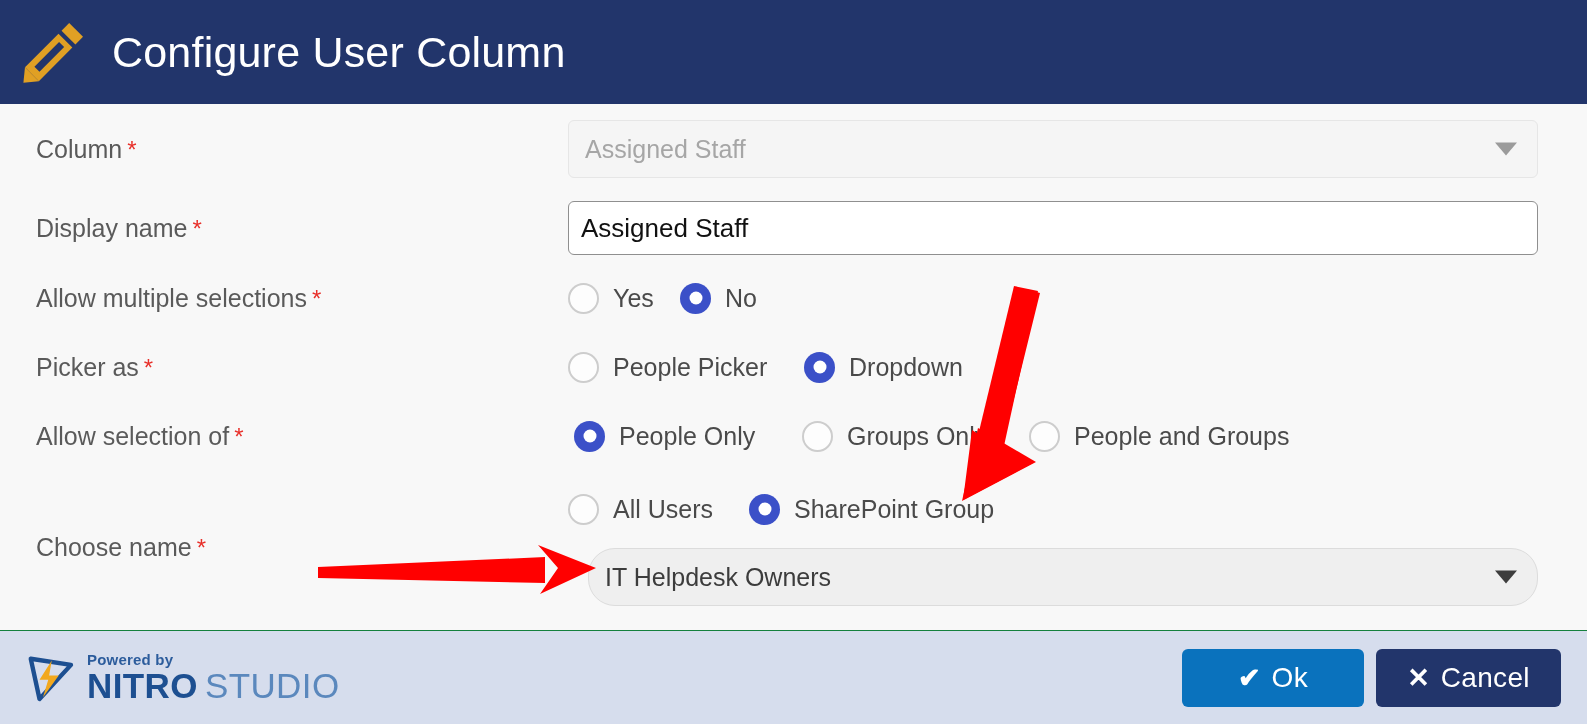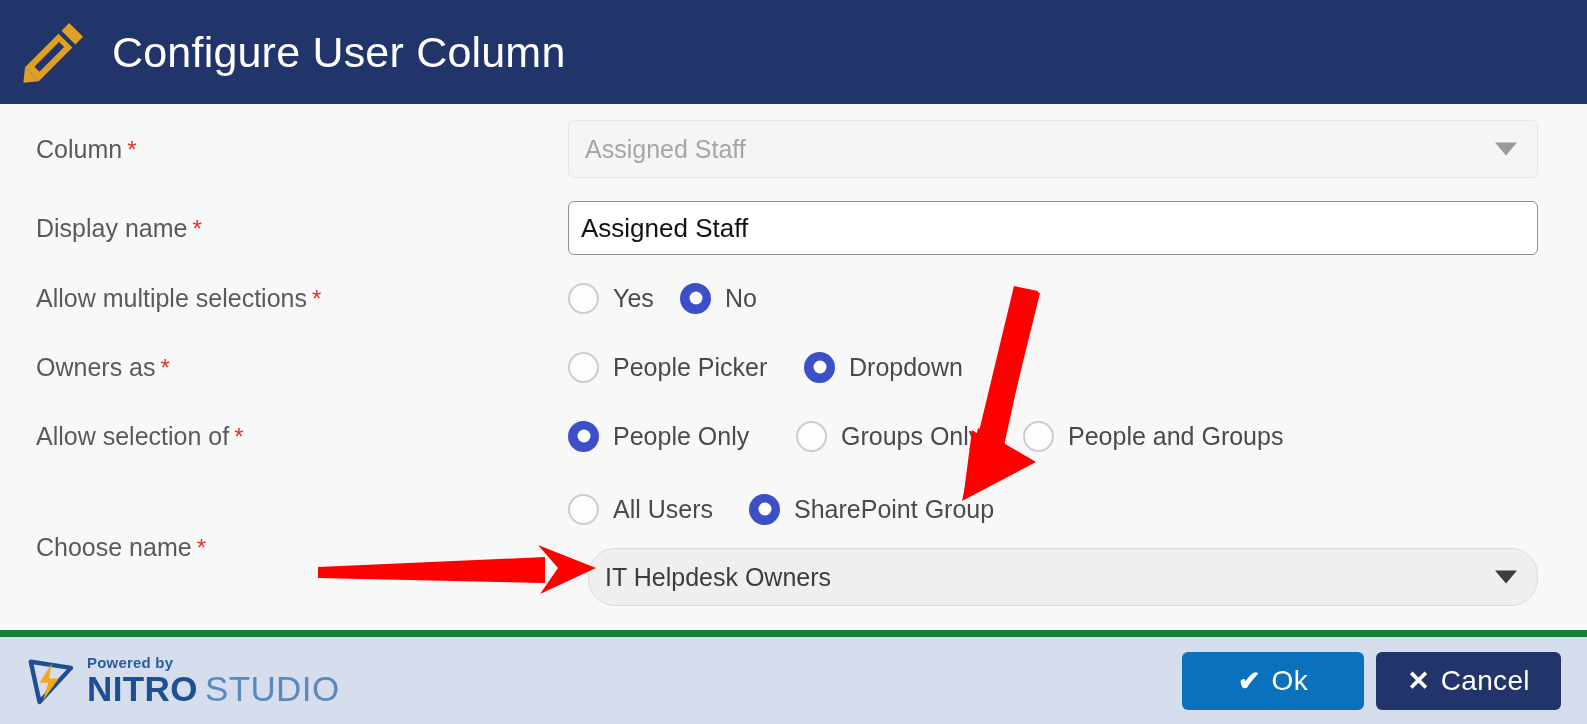--- a/index.html
+++ b/index.html
@@ -156,21 +156,21 @@
     margin-left: 14px;
     font-size: 25px;
     color: #4a4a4a;
   }
 
   
   .footer {
     height: 94px;
     min-height: 94px;
     background: #d6dded;
-    border-top: 7px solid #15803d;
+    border-top: 1px solid #15803d;
     display: flex;
     align-items: center;
     justify-content: space-between;
     padding: 0 26px 0 22px;
   }
   .logo { display: flex; align-items: center; }
   .logo-mark { width: 56px; height: 56px; flex: 0 0 56px; }
   .logo-text { margin-left: 9px; line-height: 1; }
   .logo-powered {
     font-size: 15px;
@@ -263,35 +263,35 @@
         </div>
         <div class="radio-opt">
           <span class="radio on"></span>
           <span class="radio-label">No</span>
         </div>
       </div>
     </div>
 
     <div class="row" style="top:242px; height:42px;">
       <div class="label">
-        <span>Owners as</span><span class="req">*</span>
+        <span>Picker as</span><span class="req">*</span>
       </div>
       <div class="field radio-group">
         <div class="radio-opt" style="width:236px;">
           <span class="radio off"></span>
           <span class="radio-label">People Picker</span>
         </div>
         <div class="radio-opt">
           <span class="radio on"></span>
           <span class="radio-label">Dropdown</span>
         </div>
       </div>
     </div>
 
-    <div class="row" style="top:311px; height:42px;">
+    <div class="row" style="top:311px; height:42px;gap:6px;">
       <div class="label">
         <span>Allow selection of</span><span class="req">*</span>
       </div>
       <div class="field radio-group">
         <div class="radio-opt" style="width:228px;">
           <span class="radio on"></span>
           <span class="radio-label">People Only</span>
         </div>
         <div class="radio-opt" style="width:227px;">
           <span class="radio off"></span>

